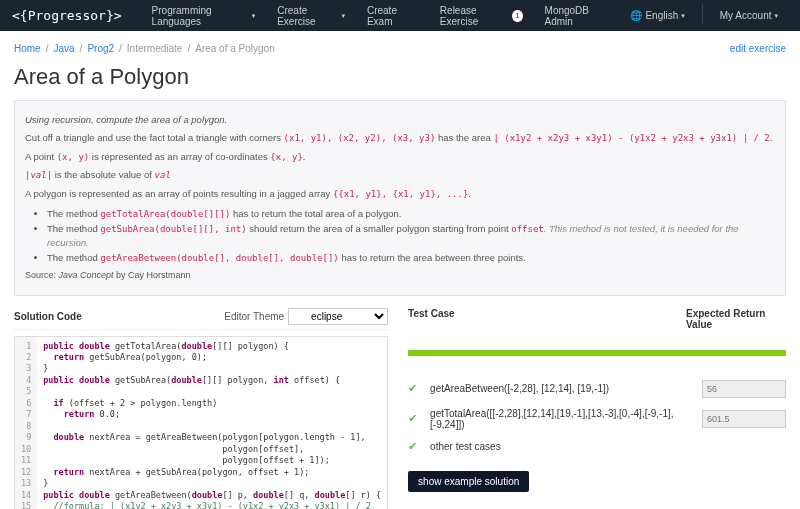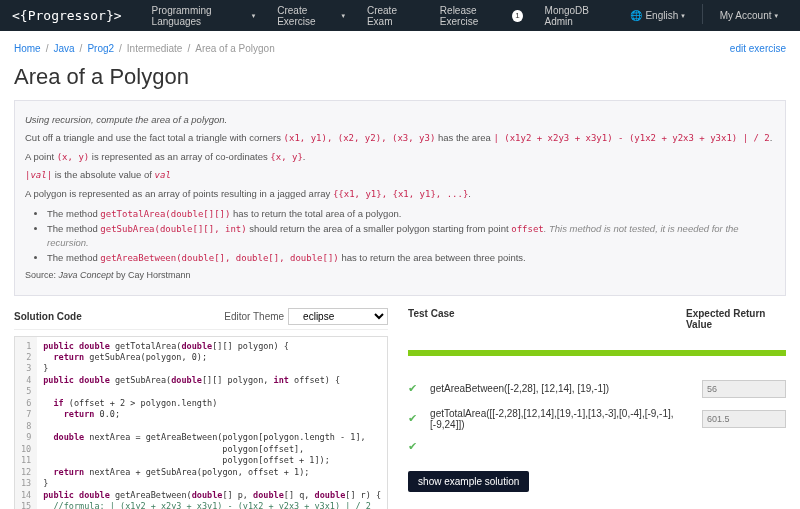--- a/index.html
+++ b/index.html
@@ -27,21 +27,21 @@
 .desc-box ul { margin: 6px 0 4px 22px; }
 .desc-box li { margin: 0 0; line-height: 1.5; }
 .desc-box .muted { color: #888; font-style: italic; }
 .src { font-size: 9px; margin-top: 6px; }
 .two-col { display: flex; gap: 20px; margin-top: 12px; }
 .col-l { flex: 0 0 48%; }
 .col-r { flex: 1; }
 .sec-head { display: flex; align-items: center; border-bottom: 1px solid #eee; padding-bottom: 4px; margin-bottom: 6px; }
 .sec-head .t { font-weight: 600; font-size: 10px; flex: 1; }
 .theme-lbl { font-size: 10px; color: #555; margin-right: 4px; }
-.theme-sel { font-size: 10px; padding: 1px 10px; border: 1px solid #ccc; background: #fff; width: 100px; }
+.theme-sel { font-size: 10px; padding: 1px 18px; border: 1px solid #ccc; background: #fff; width: 100px; }
 .editor { border: 1px solid #ddd; display: flex; font-family: Menlo, Consolas, monospace; font-size: 8.5px; line-height: 1.35; background: #fff; }
 .gutter { background: #f5f5f5; color: #999; text-align: right; padding: 4px 4px; user-select: none; }
 .gutter div { padding: 0 2px; }
 .code { padding: 4px 6px; white-space: pre; flex: 1; overflow-x: auto; }
 .code .kw { color: #7f0055; font-weight: bold; }
 .code .cm { color: #3f7f5f; }
 .btn { background: #0f172a; color: #fff; border: none; padding: 5px 10px; font-size: 10px; cursor: pointer; margin-top: 8px; border-radius: 2px; }
 .tc-head { display: flex; border-bottom: 6px solid #84cc16; padding-bottom: 20px; margin-bottom: 24px; }
 .tc-head .t1 { font-weight: 600; font-size: 10px; flex: 1; }
 .tc-head .t2 { font-weight: 600; font-size: 10px; width: 100px; text-align: left; }
@@ -179,18 +179,19 @@
         <span class="tc-name">getAreaBetween([-2,28], [12,14], [19,-1])</span>
         <span class="tc-val"><input readonly="" value="56" style=""></span>
       </div>
       <div class="tc-row">
         <span class="check">✔</span>
         <span class="tc-name">getTotalArea([[-2,28],[12,14],[19,-1],[13,-3],[0,-4],[-9,-1],[-9,24]])</span>
         <span class="tc-val"><input readonly="" value="601.5" style=""></span>
       </div>
       <div class="tc-row">
         <span class="check">✔</span>
+        <span class="tc-name">other test cases</span>
       </div>
       <button class="btn">show example solution</button>
     </div>
   </div>
 
 </div>
 
 </body></html>

